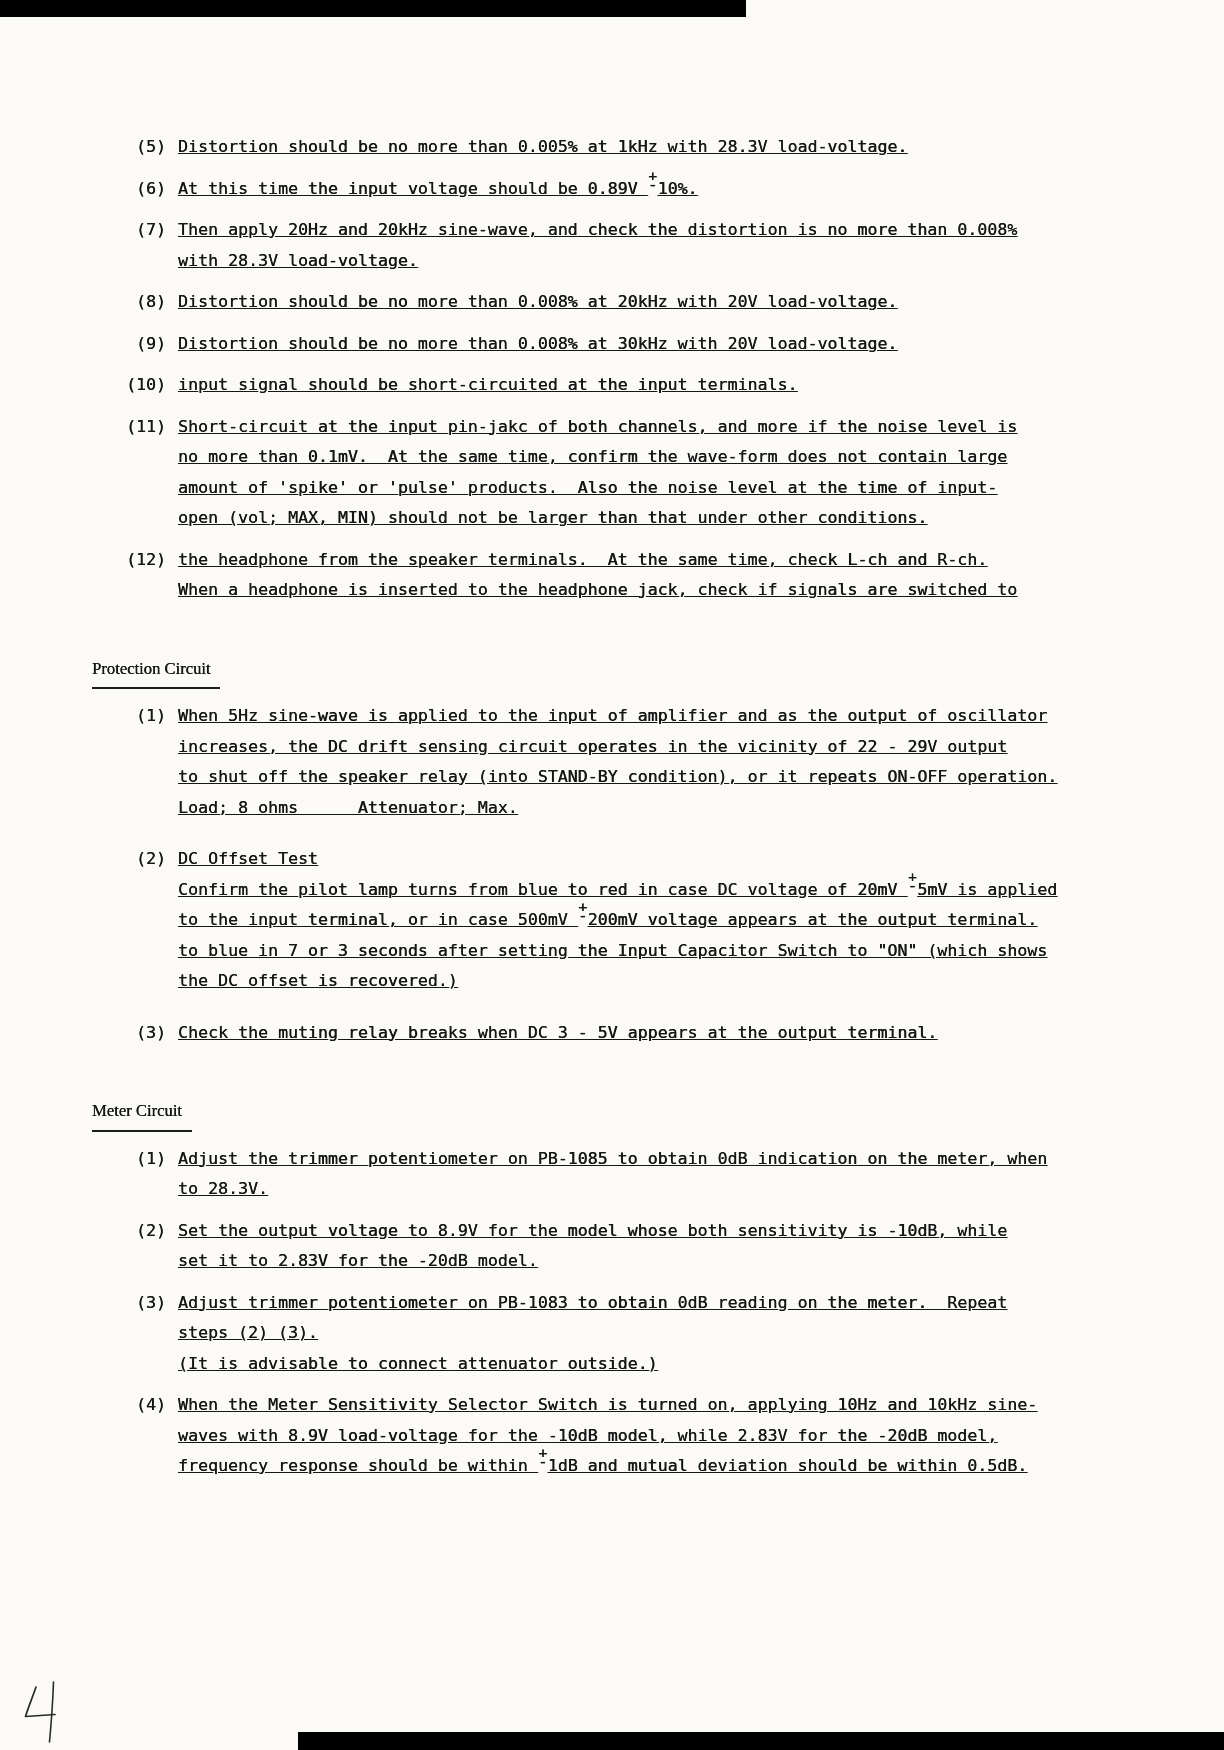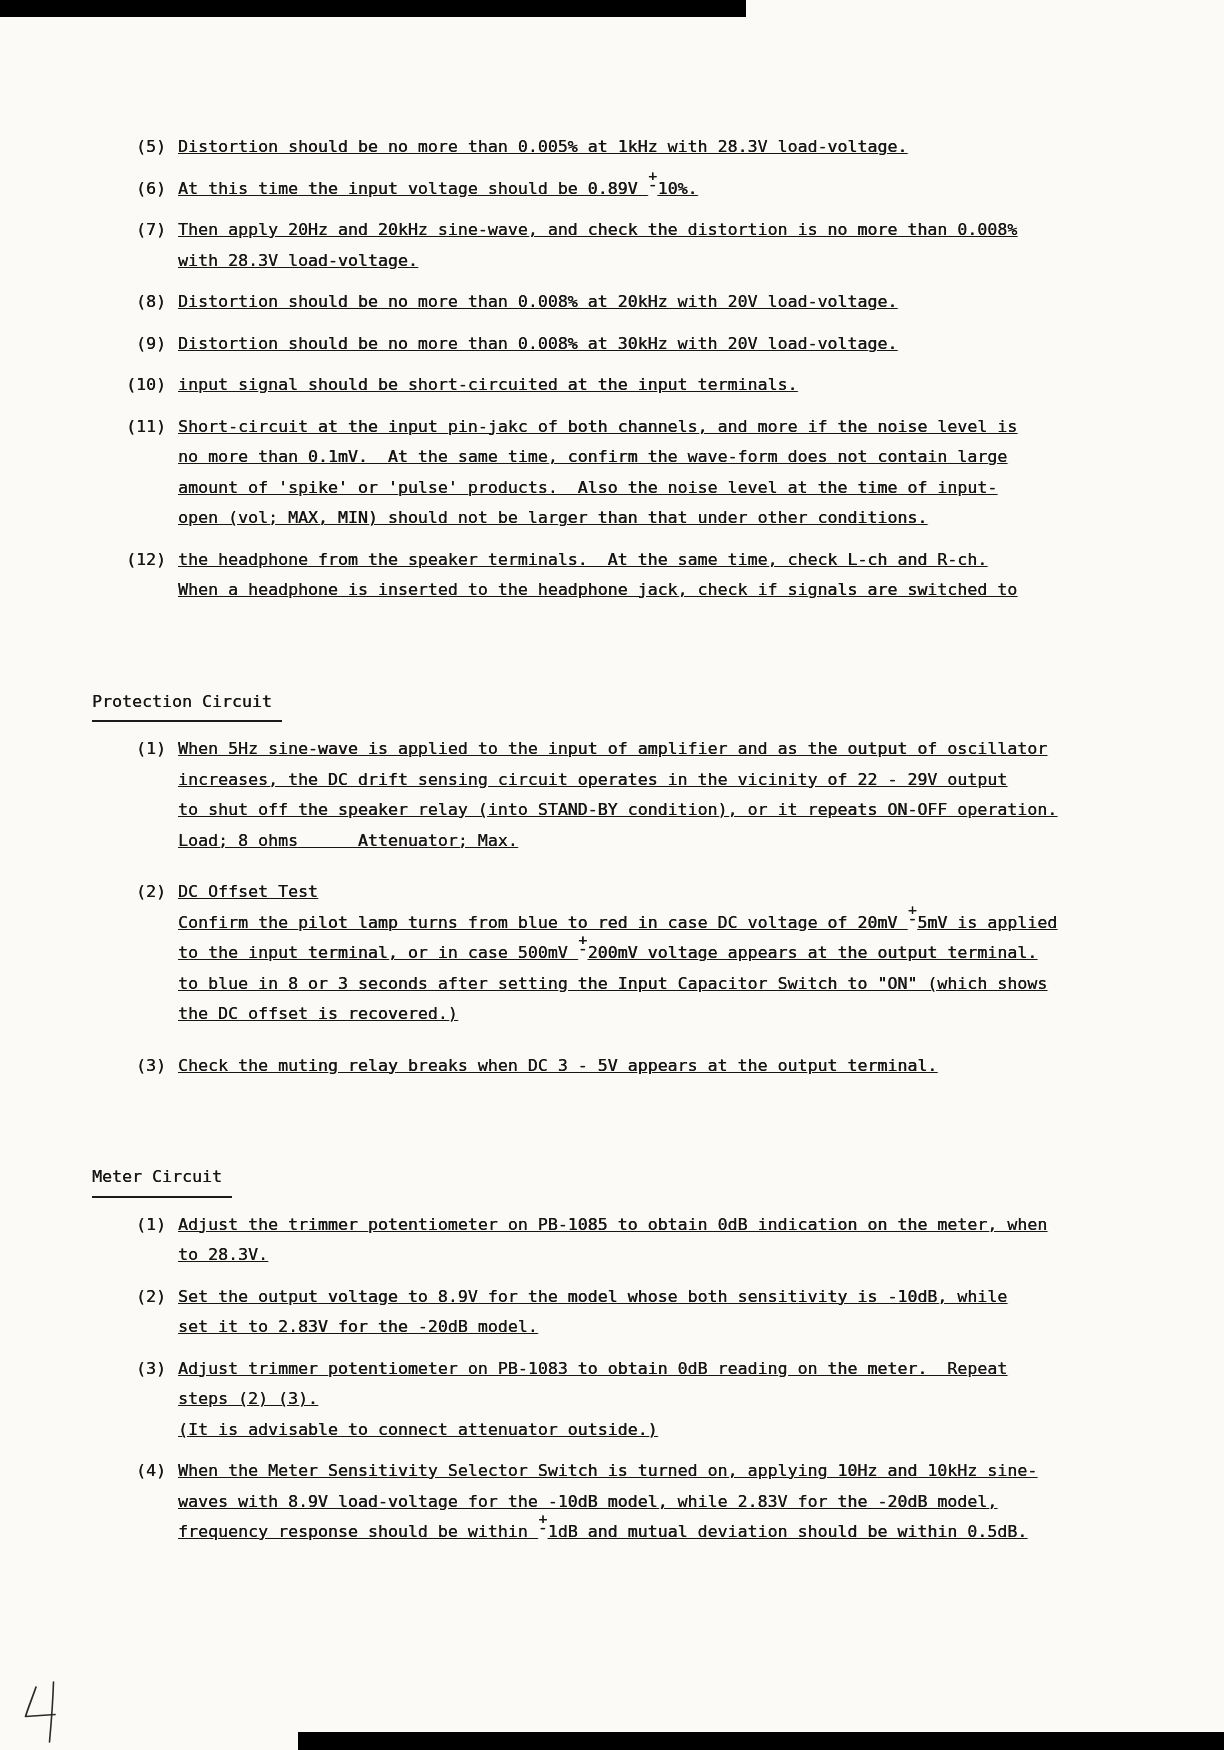--- a/index.html
+++ b/index.html
@@ -19,21 +19,21 @@
   .scan-bar { position: absolute; background: #000; }
   .scan-bar.top { left: 0; top: 0; width: 746px; height: 17px; }
   .scan-bar.bottom { right: 0; bottom: 0; width: 926px; height: 18px; }
 
   .content {
     position: absolute; left: 92px; top: 132px; right: 40px;
     font-size: 16.6px; line-height: 30.5px;
     text-shadow: 0.35px 0 0 currentColor; 
   }
 
-  .heading { margin-top: 81px; margin-bottom: 12px; }
+  .heading { margin-top: 48px; margin-bottom: 12px; font-family: Liberation Serif, serif; }
   .heading:first-child { margin-top: 0; }
   .heading span {
     display: inline-block;
     border-bottom: 2px solid #1b1b1b;
     padding-bottom: 3px; padding-right: 10px;
   }
 
   .item { display: flex; align-items: flex-start; margin-bottom: 11px; }
   .list.wide .item { margin-bottom: 21px; }
   .list .item:last-child { margin-bottom: 0; }
@@ -124,21 +124,21 @@
             <div class="line">to shut off the speaker relay (into STAND-BY condition), or it repeats ON-OFF operation.</div>
             <div class="line">Load; 8 ohms      Attenuator; Max.</div>
           </div>
         </div>
         <div class="item">
           <div class="num">(2)</div>
           <div class="body">
             <div class="line">DC Offset Test</div>
             <div class="line">Confirm the pilot lamp turns from blue to red in case DC voltage of 20mV <span class="pm"><span class="pm-p">+</span><span class="pm-m">-</span></span>5mV is applied</div>
             <div class="line">to the input terminal, or in case 500mV <span class="pm"><span class="pm-p">+</span><span class="pm-m">-</span></span>200mV voltage appears at the output terminal.</div>
-            <div class="line">to blue in 8 or 3 seconds after setting the Input Capacitor Switch to "ON" (which shows</div>
+            <div class="line">to blue in 7 or 3 seconds after setting the Input Capacitor Switch to "ON" (which shows</div>
             <div class="line">the DC offset is recovered.)</div>
           </div>
         </div>
         <div class="item">
           <div class="num">(3)</div>
           <div class="body">
             <div class="line">Check the muting relay breaks when DC 3 - 5V appears at the output terminal.</div>
           </div>
         </div>
       </div>

